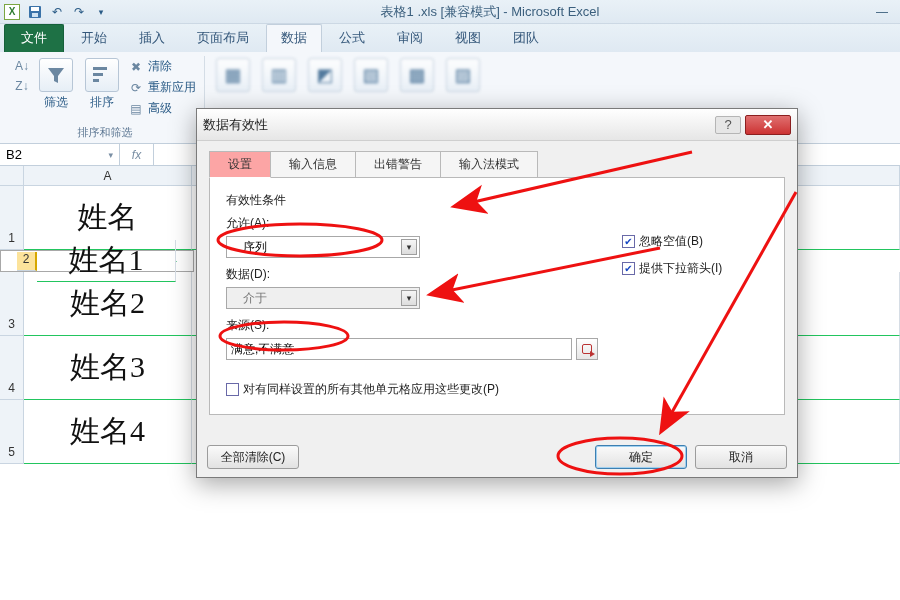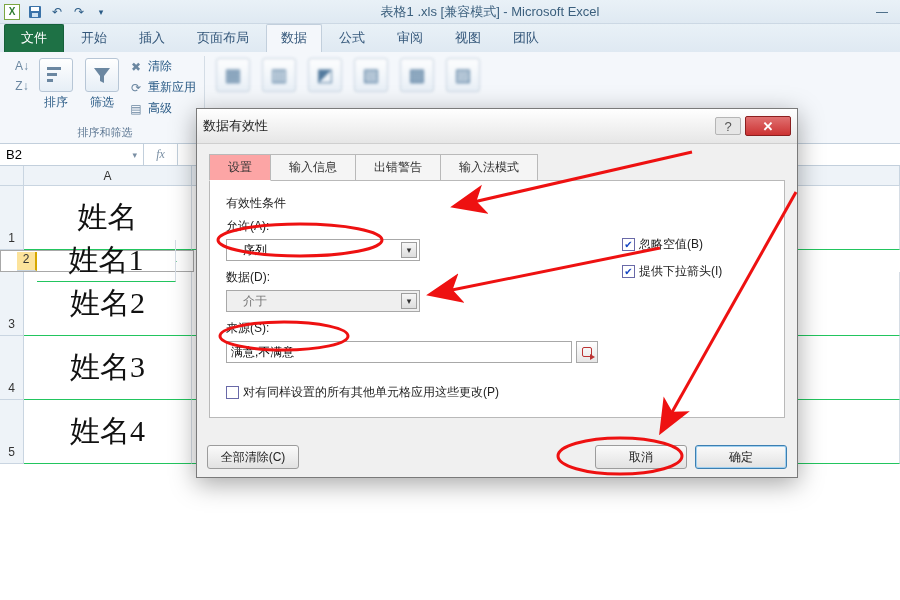--- a/index.html
+++ b/index.html
@@ -79,25 +79,25 @@
   .rb-small-col { display:flex; flex-direction:column; gap:4px; padding-top:2px;}
   .rb-small { display:flex; align-items:center; gap:4px; color:#2a5b86; white-space:nowrap; font-size:12px;}
   .rb-small .sico {
     width:16px; height:16px; display:inline-flex; align-items:center; justify-content:center;
     color:#6b87a1;
   }
 
   
   .fbar { height:22px; display:flex; border-bottom:1px solid #c2cfdc;}
   .namebox {
-    width:144px; border-right:1px solid #c2cfdc; display:flex; align-items:center;
+    width:120px; border-right:1px solid #c2cfdc; display:flex; align-items:center;
     padding:0 6px; background:#fff; font-size:13px;gap:36px;
   }
   .namebox .dd { margin-left:auto; color:#7a8fa4; font-size:9px; }
-  .fx { width:34px; border-right:1px solid #c2cfdc; display:flex; align-items:center; justify-content:center; color:#7a8fa4; font-style:italic;font-family:Liberation Serif, serif;}
+  .fx { width:34px; border-right:1px solid #c2cfdc; display:flex; align-items:center; justify-content:center; color:#7a8fa4; font-style:italic;}
   .fcell { flex:1; background:#fff;}
 
   
   .sheet { position:relative; }
   .hdr-row { display:flex; height:20px; }
   .corner { width:24px; background:#eef3f8; border:1px solid #c9d5e1; border-left:none; border-top:none;}
   .colhdr { width:168px; background:#eef3f8; border-right:1px solid #c9d5e1; border-bottom:1px solid #c9d5e1;
     display:flex; align-items:center; justify-content:center; font-size:12px; color:#333;}
   .row { display:flex; height:64px; }
   .rowhdr { width:24px; background:#eef3f8; border-right:1px solid #c9d5e1; border-bottom:1px solid #c9d5e1;
@@ -107,22 +107,22 @@
   .row.sel .rowhdr { background:#fce39b; border-right:2px solid #d6a700;}
 
   
   .dialog {
     position:absolute; left:196px; top:108px; width:602px; height:370px;
     background:#f0f0f0; border:1px solid #7a7a7a;
     box-shadow:0 6px 24px rgba(0,0,0,.35);
     display:flex; flex-direction:column;
   }
   .dlg-title {
-    height:22px; background:linear-gradient(#fff,#e6e6e6);
-    display:flex; align-items:center; padding:17px 6px; font-size:13px; color:#222;
+    height:32px; background:linear-gradient(#fff,#e6e6e6);
+    display:flex; align-items:center; padding:10px 6px; font-size:13px; color:#222;
     border-bottom:1px solid #cfcfcf;
   }
   .dlg-title .spacer{flex:1;}
   .dlg-help {
     width:26px; height:18px; background:#e6e6e6; border:1px solid #b5b5b5; border-radius:2px;
     display:flex; align-items:center; justify-content:center; margin-right:4px; color:#555;
   }
   .dlg-close {
     width:46px; height:20px; background:linear-gradient(#e07070,#c33);
     border:1px solid #8b1f1f; border-radius:2px; color:#fff;
@@ -210,34 +210,34 @@
         <div class="rb-small">
             <span class="sico">A↓</span>
           </div>
         <div class="rb-small">
             <span class="sico">Z↓</span>
           </div>
       </div>
       <div class="rb-big">
         <div class="ico">
           <svg width="22" height="22" viewBox="0 0 22 22">
+              <polygon points="3,4 19,4 13,12 13,19 9,17 9,12" fill="#6b87a1"></polygon>
+            </svg>
+        </div>
+        <span>筛选</span>
+      </div>
+      <div class="rb-big">
+        <div class="ico">
+          <svg width="22" height="22" viewBox="0 0 22 22">
               <rect x="2" y="3" width="14" height="3" fill="#6b87a1"></rect>
               <rect x="2" y="9" width="10" height="3" fill="#6b87a1"></rect>
               <rect x="2" y="15" width="6" height="3" fill="#6b87a1"></rect>
             </svg>
         </div>
         <span>排序</span>
-      </div>
-      <div class="rb-big">
-        <div class="ico">
-          <svg width="22" height="22" viewBox="0 0 22 22">
-              <polygon points="3,4 19,4 13,12 13,19 9,17 9,12" fill="#6b87a1"></polygon>
-            </svg>
-        </div>
-        <span>筛选</span>
       </div>
       <div class="rb-small-col">
         <div class="rb-small">
           <span class="sico">✖</span>
           <span>清除</span>
         </div>
         <div class="rb-small">
           <span class="sico">⟳</span>
           <span>重新应用</span>
         </div>
@@ -375,22 +375,22 @@
       <label class="form-row" style="position:absolute; left:16px; bottom:12px;">
         <span class="chk" style="color:transparent">✔</span>
         <span>对有同样设置的所有其他单元格应用这些更改(P)</span>
       </label>
     </div>
   </div>
 
   <div class="dlg-btnbar">
     <div class="btn">全部清除(C)</div>
     <div class="spacer"></div>
+    <div class="btn primary">确定</div>
     <div class="btn">取消</div>
-    <div class="btn primary">确定</div>
   </div>
 </div>
 
 <svg class="anno" width="900" height="600">
   <defs>
     <marker id="ah" markerWidth="12" markerHeight="12" refX="10" refY="5" orient="auto">
       <path d="M0,0 L12,5 L0,10 L3,5 Z" fill="#e11"></path>
     </marker>
   </defs>
 

